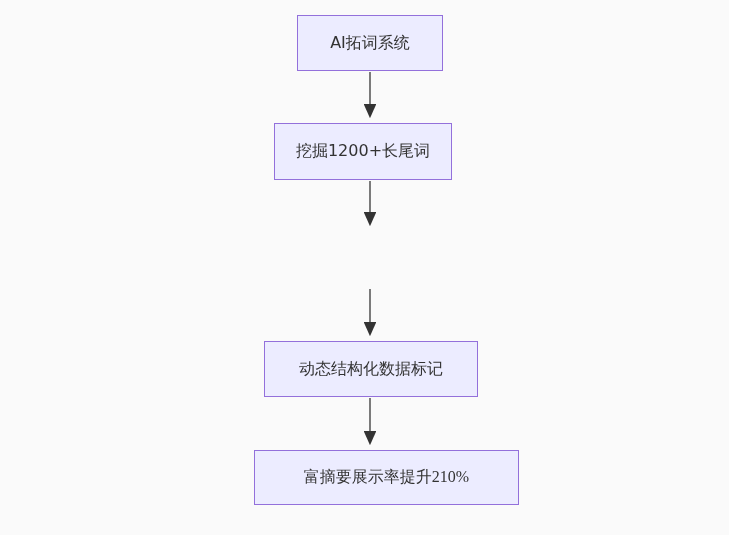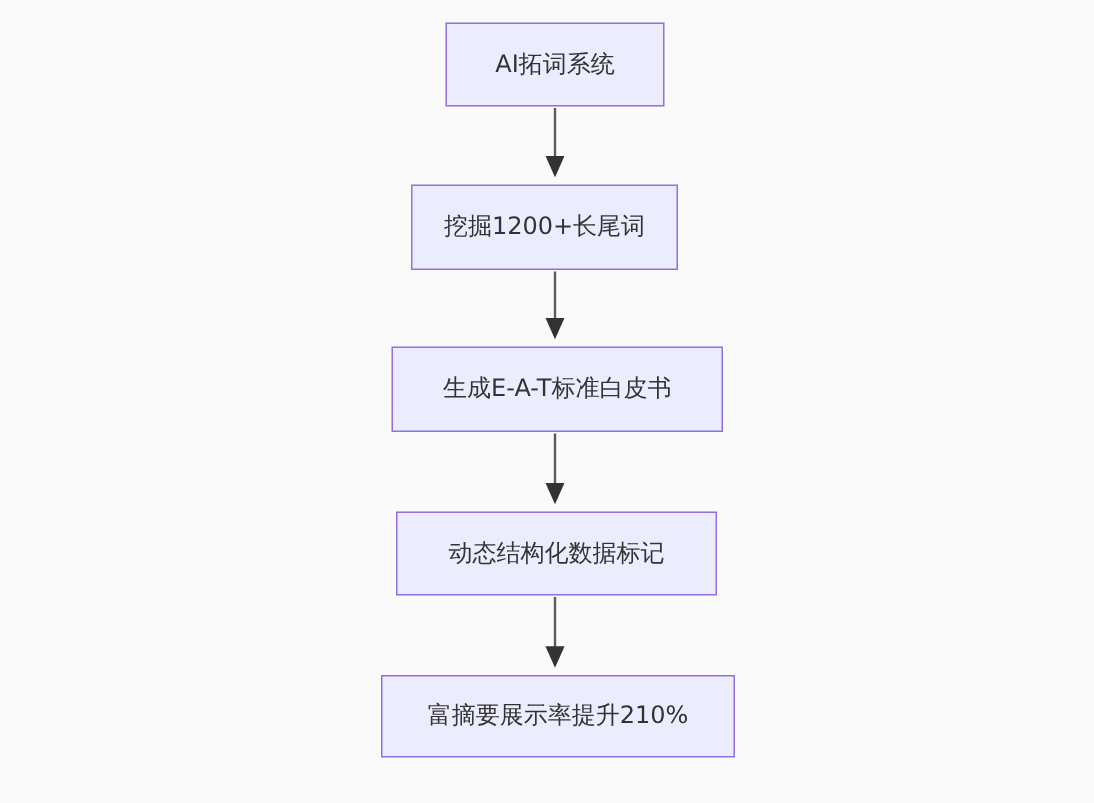--- a/index.html
+++ b/index.html
@@ -22,21 +22,21 @@
     border: 1px solid #9370DB;
     color: #333333;
     font-size: 16px;
     text-align: center;
     line-height: 1.3;
   }
   .node-1 { left: 297px; top: 15px;  width: 146px; height: 56px; }
   .node-2 { left: 274px; top: 123px; width: 178px; height: 57px; }
   .node-3 { left: 261px; top: 231px; width: 221px; height: 57px; }
   .node-4 { left: 264px; top: 341px; width: 214px; height: 56px; justify-content: center; }
-  .node-5 { left: 254px; top: 450px; width: 236px; height: 55px; }
+  .node-5 { left: 254px; top: 450px; width: 265px; height: 55px; font-family: Liberation Serif, serif; }
   .edges-layer {
     position: absolute;
     left: 0; top: 0;
     width: 729px; height: 535px;
     pointer-events: none;
   }
 </style>
 </head>
 <body>
 
@@ -55,23 +55,20 @@
   </svg>
 
   <div class="flow-node node-1">
     <span>AI拓词系统</span>
   </div>
 
   <div class="flow-node node-2">
     <span>挖掘1200+长尾词</span>
   </div>
 
-  <div class="flow-node node-3">
-    <span>生成E-A-T标准白皮书</span>
-  </div>
 
   <div class="flow-node node-4">
     <span>动态结构化数据标记</span>
   </div>
 
   <div class="flow-node node-5">
     <span>富摘要展示率提升210%</span>
   </div>
 
 </div>

